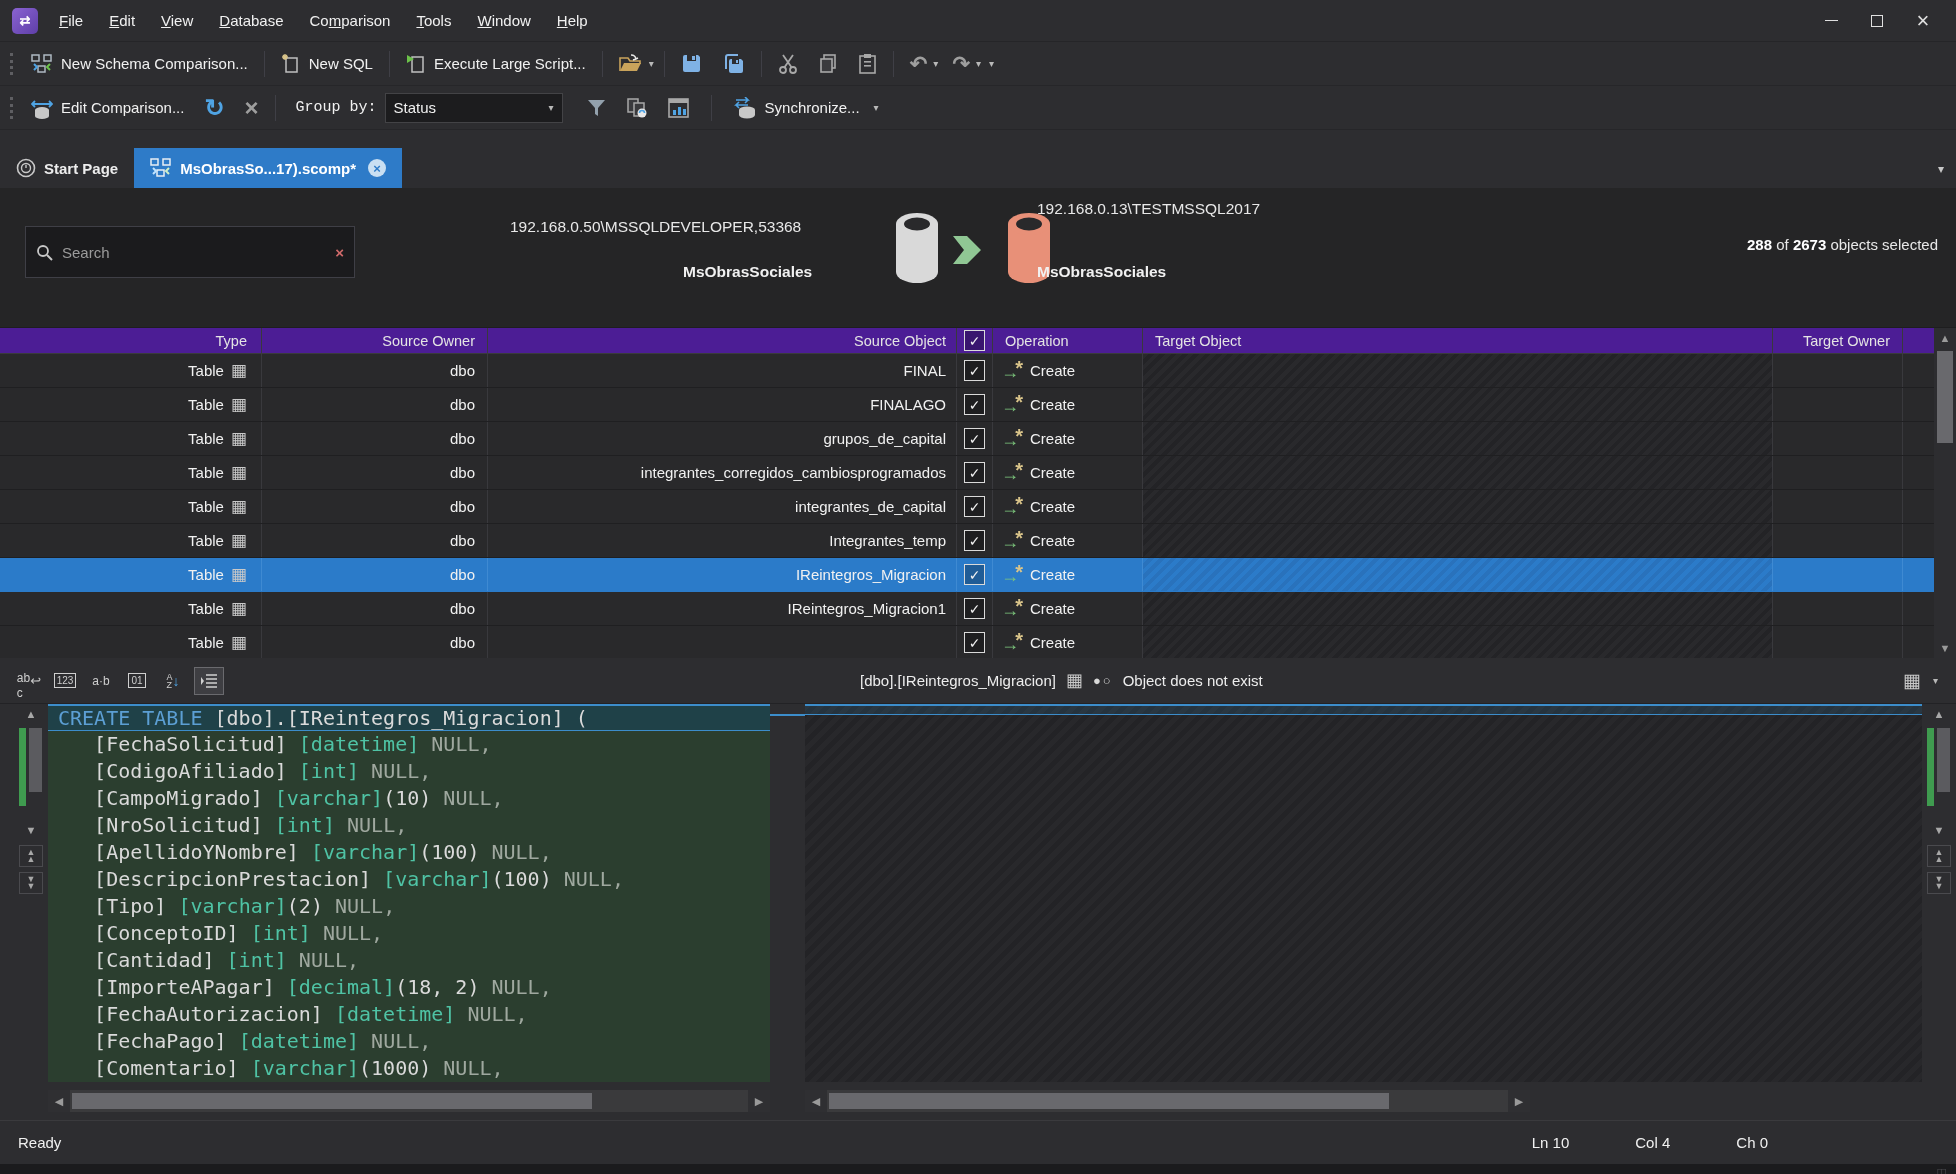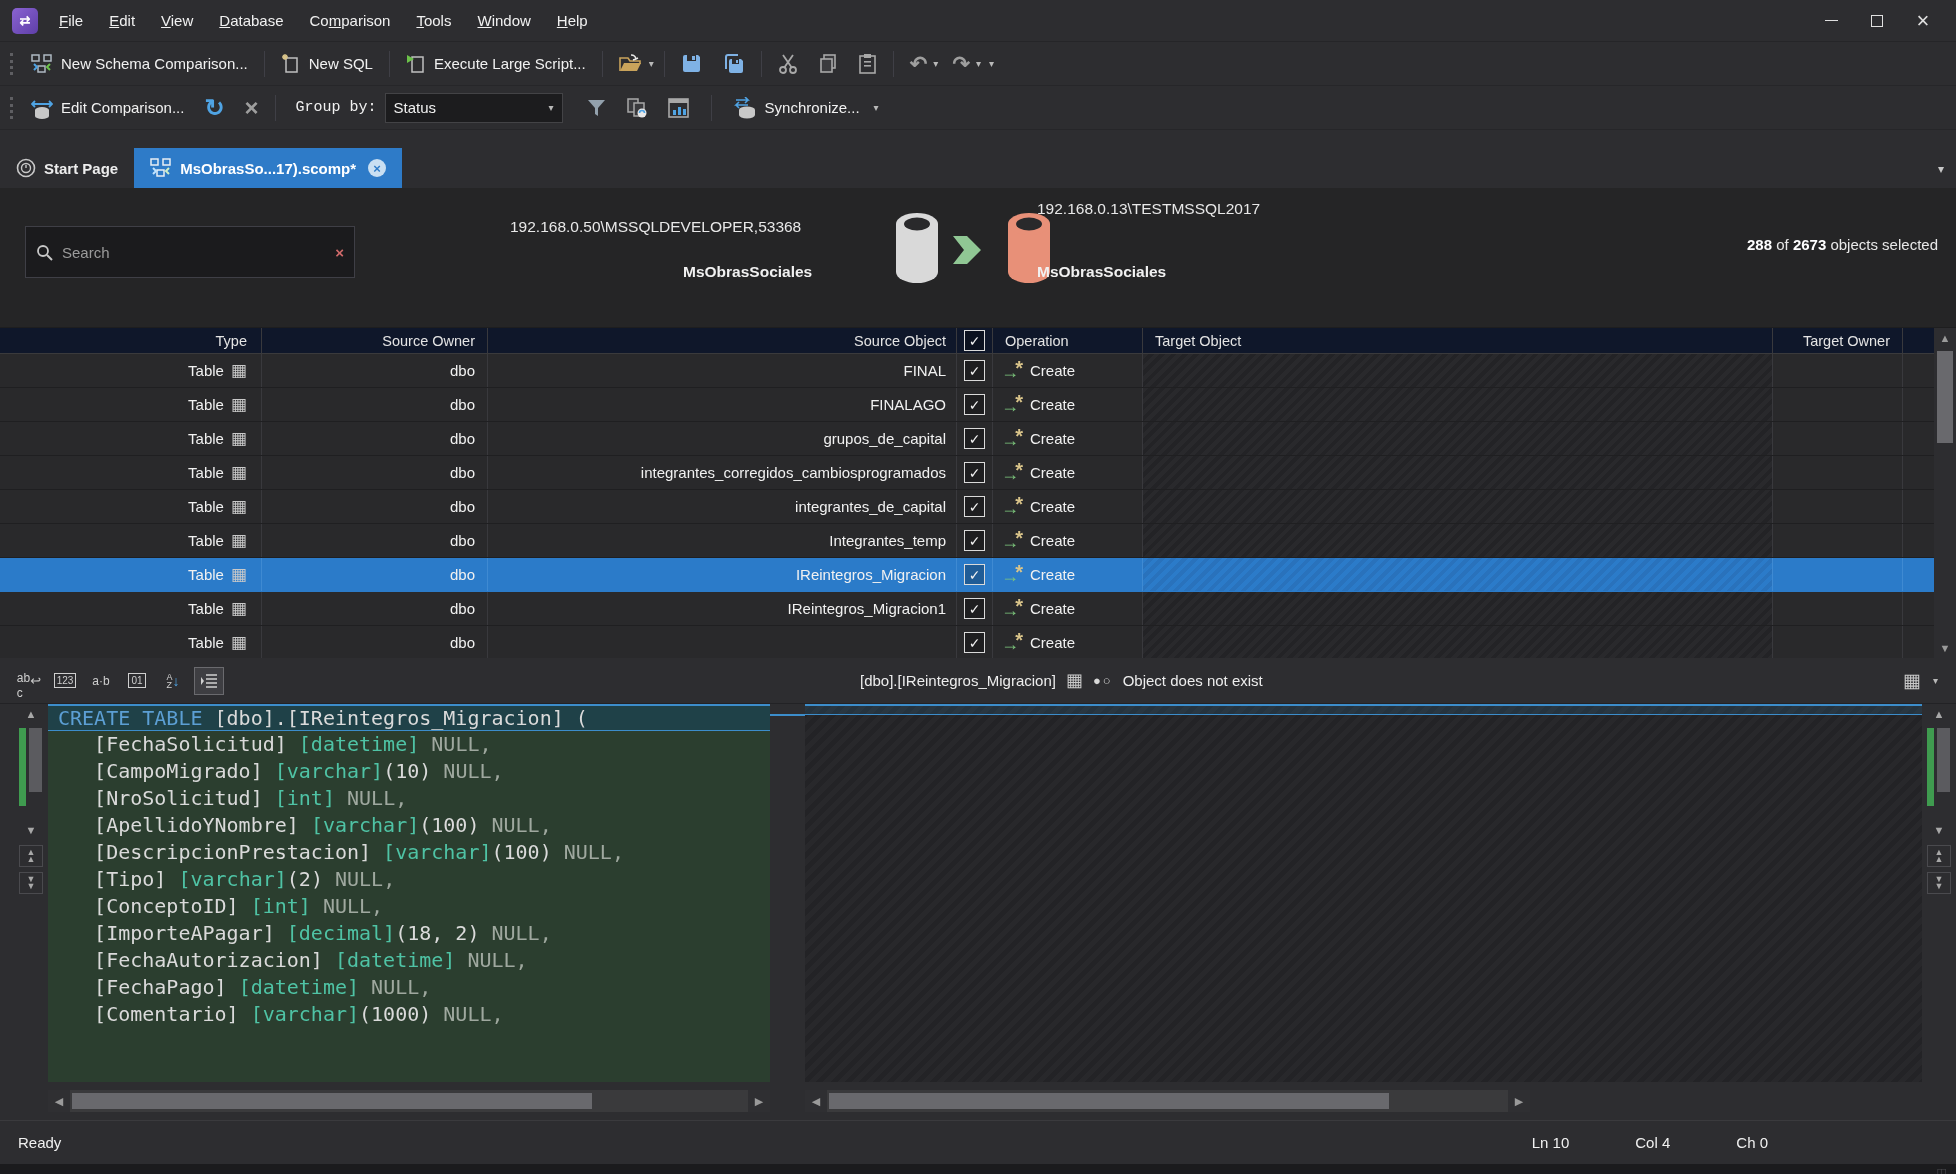--- a/index.html
+++ b/index.html
@@ -51,21 +51,21 @@
   .tgt-db { position:absolute; left:1037px; top:75px; font-weight:bold; font-size:15.5px; }
   .cyl { position:absolute; top:24px; }
   .cyl.src { left:893px; } .cyl.tgt { left:1005px; }
   .syncarrow { position:absolute; left:953px; top:48px; }
   .sel-count { position:absolute; right:18px; top:48px; font-size:15px; color:#E8E8E8; }
   .sel-count b { font-weight:bold; color:#FFFFFF; }
 
   
   .grid { height:330px; background:#29292B; position:relative; overflow:hidden; display:flex; }
   .grid-main { width:1934px; overflow:hidden; }
-  .ghead { height:26px; display:flex; background:#0f172a; border-bottom:1px solid #3A3A3C; font-size:14.5px; color:#E4E4E4; }
+  .ghead { height:26px; display:flex; background:#4c1d95; border-bottom:1px solid #3A3A3C; font-size:14.5px; color:#E4E4E4; }
   .grow { height:34px; display:flex; background:#29292B; border-bottom:1px solid #1F1F21; font-size:15px; }
   .grow.sel { background:#2B7BC9; border-bottom-color:#2B7BC9; }
   .gc { display:flex; align-items:center; border-right:1px solid #39393D; overflow:hidden; white-space:nowrap; }
   .grow.sel .gc { border-right-color:#3F8AD2; }
   .gc.ind   { width:12px; border-right:none; }
   .gc.type  { width:250px; justify-content:flex-end; padding-right:14px; gap:7px; }
   .gc.owner { width:226px; justify-content:flex-end; padding-right:12px; }
   .gc.sobj  { width:469px; justify-content:flex-end; padding-right:10px; }
   .gc.chk   { width:36px; justify-content:center; }
   .gc.op    { width:150px; padding-left:8px; gap:7px; }
@@ -695,26 +695,28 @@
       <div class="dbl">
           <span>▼</span>
           <span>▼</span>
         </div>
     </div>
 
     <div class="code-pane">
       <div class="code-lines">
           <div class="cl clsel"><span class="tk-k">CREATE TABLE</span><span class="tk-p"> [dbo].[IReintegros_Migracion] (</span></div>
           <div class="cl"><span class="tk-p">   [FechaSolicitud] </span><span class="tk-t">[datetime]</span><span class="tk-p"> </span><span class="tk-n">NULL,</span></div>
+          <div class="cl"><span class="tk-p">   [CodigoAfiliado] </span><span class="tk-t">[int]</span><span class="tk-p"> </span><span class="tk-n">NULL,</span></div>
           <div class="cl"><span class="tk-p">   [CampoMigrado] </span><span class="tk-t">[varchar]</span><span class="tk-p">(10) </span><span class="tk-n">NULL,</span></div>
           <div class="cl"><span class="tk-p">   [NroSolicitud] </span><span class="tk-t">[int]</span><span class="tk-p"> </span><span class="tk-n">NULL,</span></div>
           <div class="cl"><span class="tk-p">   [ApellidoYNombre] </span><span class="tk-t">[varchar]</span><span class="tk-p">(100) </span><span class="tk-n">NULL,</span></div>
           <div class="cl"><span class="tk-p">   [DescripcionPrestacion] </span><span class="tk-t">[varchar]</span><span class="tk-p">(100) </span><span class="tk-n">NULL,</span></div>
           <div class="cl"><span class="tk-p">   [Tipo] </span><span class="tk-t">[varchar]</span><span class="tk-p">(2) </span><span class="tk-n">NULL,</span></div>
           <div class="cl"><span class="tk-p">   [ConceptoID] </span><span class="tk-t">[int]</span><span class="tk-p"> </span><span class="tk-n">NULL,</span></div>
+          <div class="cl"><span class="tk-p">   [Cantidad] </span><span class="tk-t">[int]</span><span class="tk-p"> </span><span class="tk-n">NULL,</span></div>
           <div class="cl"><span class="tk-p">   [ImporteAPagar] </span><span class="tk-t">[decimal]</span><span class="tk-p">(18, 2) </span><span class="tk-n">NULL,</span></div>
           <div class="cl"><span class="tk-p">   [FechaAutorizacion] </span><span class="tk-t">[datetime]</span><span class="tk-p"> </span><span class="tk-n">NULL,</span></div>
           <div class="cl"><span class="tk-p">   [FechaPago] </span><span class="tk-t">[datetime]</span><span class="tk-p"> </span><span class="tk-n">NULL,</span></div>
           <div class="cl"><span class="tk-p">   [Comentario] </span><span class="tk-t">[varchar]</span><span class="tk-p">(1000) </span><span class="tk-n">NULL,</span></div>
         </div>
       <div class="hscroll">
         <div class="hbtn">◀</div>
         <div class="hthumb" style="width:520px;"></div>
         <div style="flex:1;"></div>
         <div class="hbtn">▶</div>

